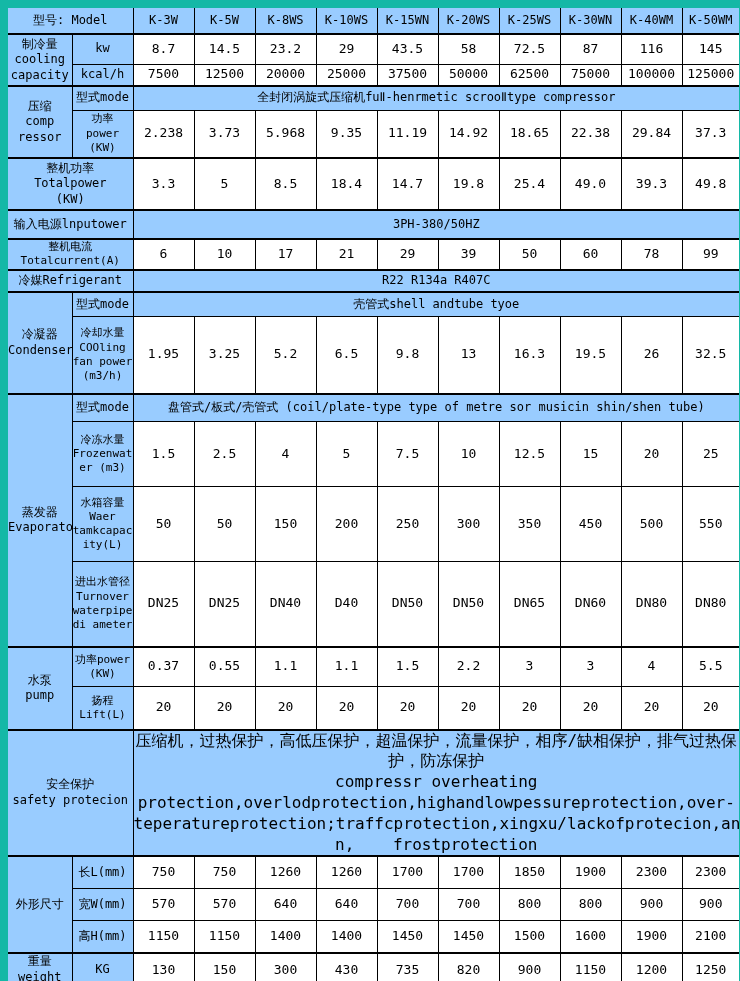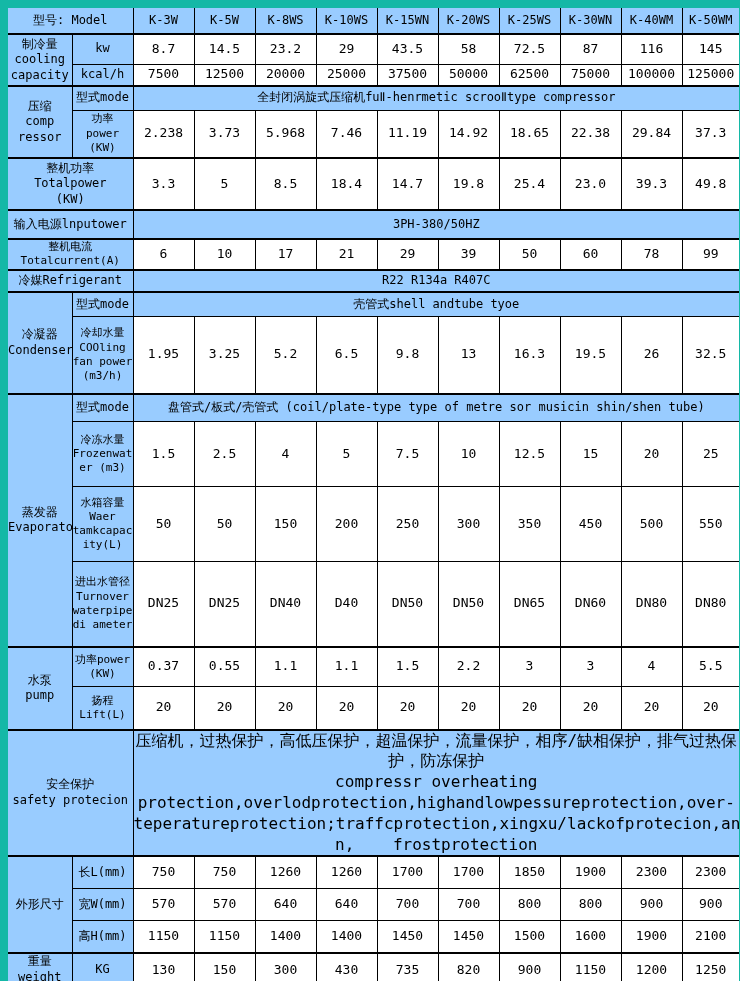--- a/index.html
+++ b/index.html
@@ -101,41 +101,41 @@
     <th class="blue lbl">型式mode</th>
     <td class="blue merged" colspan="10">全封闭涡旋式压缩机fuⅡ-henrmetic scrooⅡtype compressor</td>
   </tr>
   <tr style="height:48px">
     <th class="blue sub">功率
 power
 (KW)</th>
     <td class="val">2.238</td>
         <td class="val">3.73</td>
         <td class="val">5.968</td>
-        <td class="val">7.46</td>
+        <td class="val">9.35</td>
         <td class="val">11.19</td>
         <td class="val">14.92</td>
         <td class="val">18.65</td>
         <td class="val">22.38</td>
         <td class="val">29.84</td>
         <td class="val">37.3</td>
   </tr>
 
   <tr class="sec" style="height:52px">
     <th class="blue lbl" colspan="2">整机功率
 Totalpower
 (KW)</th>
     <td class="val">3.3</td>
         <td class="val">5</td>
         <td class="val">8.5</td>
         <td class="val">18.4</td>
         <td class="val">14.7</td>
         <td class="val">19.8</td>
         <td class="val">25.4</td>
-        <td class="val">23.0</td>
+        <td class="val">49.0</td>
         <td class="val">39.3</td>
         <td class="val">49.8</td>
   </tr>
 
   <tr class="sec" style="height:29px">
     <th class="blue lbl" colspan="2">输入电源lnputower</th>
     <td class="blue merged" colspan="10">3PH-380/50HZ</td>
   </tr>
 
   <tr class="sec" style="height:30px">

